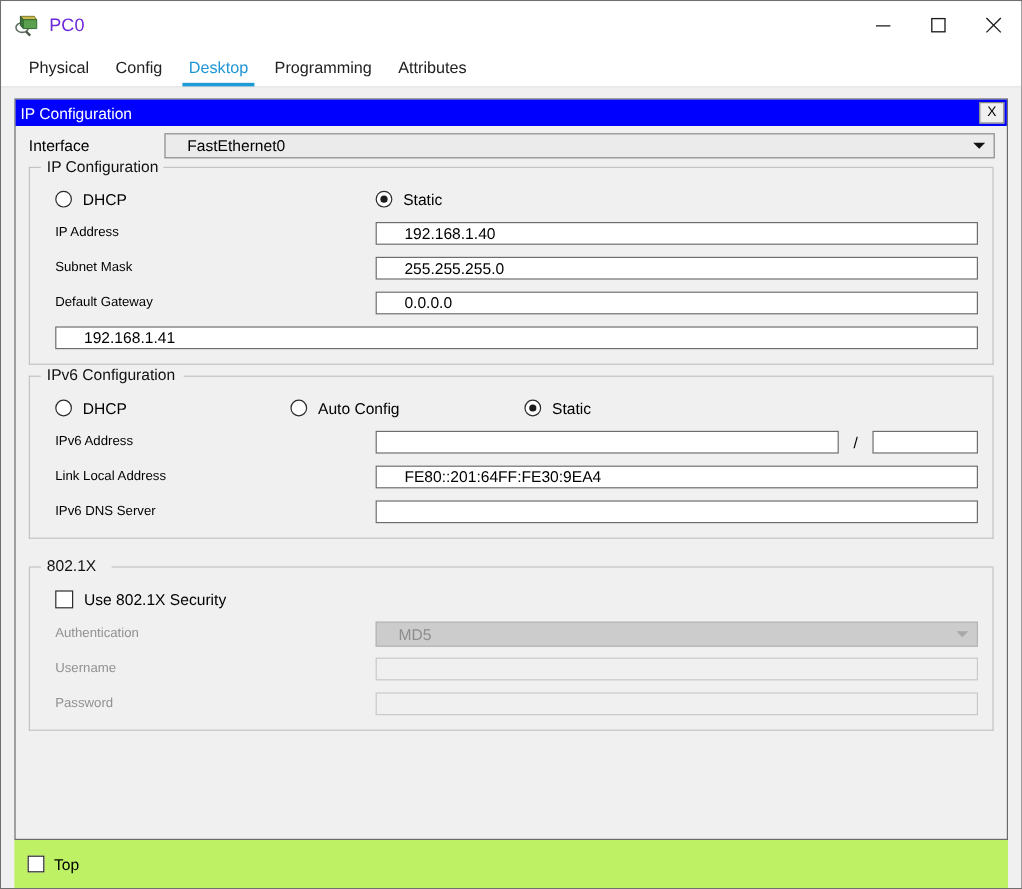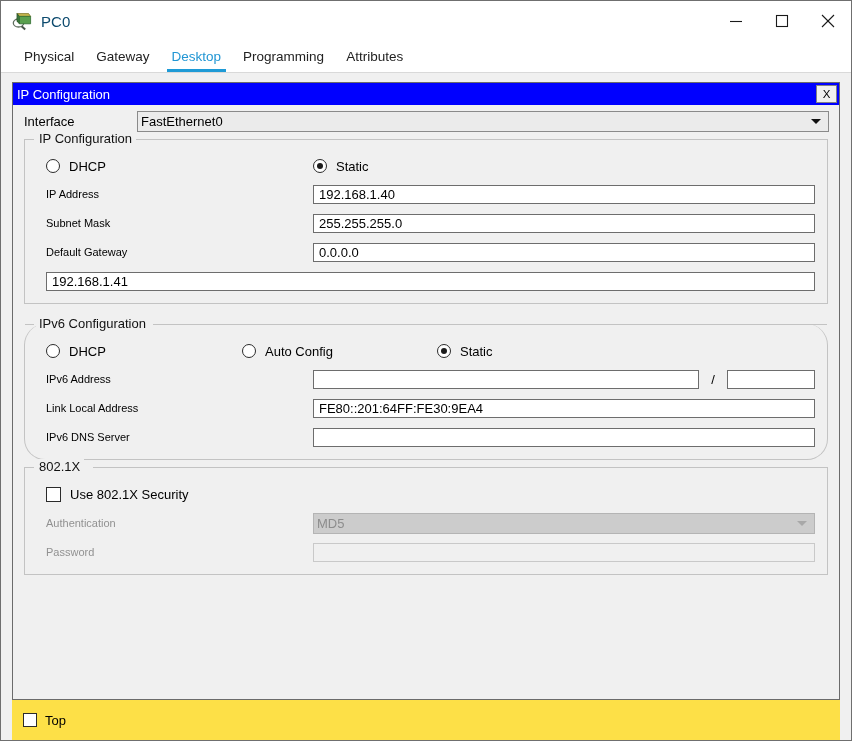--- a/index.html
+++ b/index.html
@@ -42,21 +42,21 @@
   .title-icon {
     width: 22px;
     height: 22px;
     margin-left: 10px;
     margin-right: 8px;
     position: relative;
     flex: none;
   }
   .title-text {
     font-size: 15px;
-    color: #0c4a6e;
+    color: #6d28d9;
     letter-spacing: 0.1px;
   }
   .winbtns {
     position: absolute;
     right: 0; top: 0;
     height: 40px;
     display: flex;
   }
   .winbtn {
     width: 46px;
@@ -174,21 +174,21 @@
   .combo {
     flex: 1;
     height: 21px;
     border: 1px solid #8a8a8a;
     background: #ebebeb;
     box-sizing: border-box;
     display: flex;
     align-items: center;
     position: relative;
     font-size: 13px;
-    padding-left: 3px;
+    padding-left: 18px;
   }
   .combo .arrow {
     position: absolute;
     right: 7px;
     top: 50%;
     margin-top: -2px;
     width: 0; height: 0;
     border-left: 5px solid transparent;
     border-right: 5px solid transparent;
     border-top: 5px solid #111111;
@@ -282,21 +282,21 @@
   }
   .textbox {
     flex: 1;
     height: 19px;
     border: 1px solid #6d6d6d;
     background: #ffffff;
     box-sizing: border-box;
     font-size: 13px;
     display: flex;
     align-items: center;
-    padding-left: 5px;
+    padding-left: 23px;
     color: #000000;
     min-width: 0;
   }
   .slash {
     width: 28px;
     text-align: center;
     font-size: 13px;
     flex: none;
   }
   .prefixbox {
@@ -340,21 +340,21 @@
   }
   .check-label {
     margin-left: 9px;
     font-size: 13px;
   }
 
   
   .bottombar {
     height: 40px;
     min-height: 40px;
-    background: #fde047;
+    background: #bef264;
     display: flex;
     align-items: center;
     padding-left: 11px;
     box-sizing: border-box;
   }
   .bottombar .checkbox { width: 14px; height: 14px; }
   .bottombar .check-label { margin-left: 8px; font-size: 13px; }
   .spacer-group { flex: 1; min-height: 0; }
 </style>
 </head>
@@ -388,21 +388,21 @@
         <svg width="16" height="16" viewBox="0 0 16 16">
             <line x1="2" y1="2" x2="14" y2="14" stroke="#1a1a1a" stroke-width="1.1"></line>
             <line x1="14" y1="2" x2="2" y2="14" stroke="#1a1a1a" stroke-width="1.1"></line>
           </svg>
       </div>
     </div>
   </div>
 
   <div class="tabbar">
     <div class="tab">Physical</div>
-    <div class="tab">Gateway</div>
+    <div class="tab">Config</div>
     <div class="tab active">Desktop</div>
     <div class="tab">Programming</div>
     <div class="tab">Attributes</div>
   </div>
 
   <div class="bodyarea">
 
     <div class="panel">
 
       <div class="panel-title">
@@ -451,21 +451,21 @@
               <div class="textbox">0.0.0.0</div>
             </div>
 
             <div class="field-row" style="margin-bottom:2px;">
               <div class="textbox">192.168.1.41</div>
             </div>
 
           </div>
         </div>
 
-        <div class="group" style="margin-top:20px;border-radius:21px;">
+        <div class="group" style="margin-top:9px;">
           <div class="group-topline" style="left:128px;"></div>
           <div class="group-legend">IPv6 Configuration</div>
           <div class="group-body">
 
             <div class="radio-row">
               <div class="radio-item" style="width:196px;">
                 <span class="radio"></span>
                 <span class="radio-label">DHCP</span>
               </div>
               <div class="radio-item" style="width:195px;">
@@ -492,38 +492,42 @@
 
 
             <div class="field-row" style="margin-bottom:2px;">
               <div class="field-label">IPv6 DNS Server</div>
               <div class="textbox"></div>
             </div>
 
           </div>
         </div>
 
-        <div class="group" style="margin-top:7px;">
+        <div class="group" style="margin-top:23px;">
           <div class="group-topline" style="left:68px;"></div>
           <div class="group-legend">802.1X</div>
           <div class="group-body">
 
             <div class="check-row">
               <span class="checkbox"></span>
               <span class="check-label">Use 802.1X Security</span>
             </div>
 
             <div class="field-row">
               <div class="field-label label-disabled">Authentication</div>
               <div class="combo disabled">
                 <span>MD5</span>
                 <span class="arrow"></span>
               </div>
             </div>
 
+            <div class="field-row">
+              <div class="field-label label-disabled">Username</div>
+              <div class="textbox disabled"></div>
+            </div>
 
             <div class="field-row" style="margin-bottom:2px;">
               <div class="field-label label-disabled">Password</div>
               <div class="textbox disabled"></div>
             </div>
 
           </div>
         </div>
 
         <div class="spacer-group"></div>

